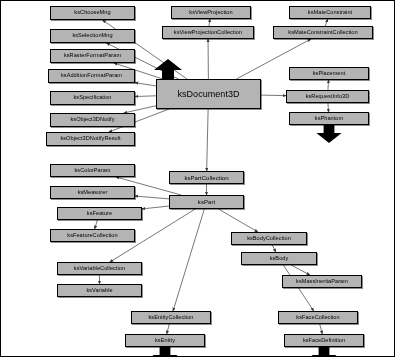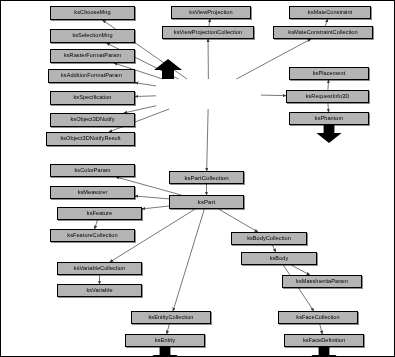--- a/index.html
+++ b/index.html
@@ -125,20 +125,23 @@
       </div>
       <div class="node" style="left: 49px; top: 90px; width: 85px; height: 14px; background: rgb(180, 180, 180); border-color: rgb(0, 0, 0);">
         <span class="node-label">ksSpecification</span>
       </div>
       <div class="node" style="left: 49px; top: 112px; width: 85px; height: 14px; background: rgb(180, 180, 180); border-color: rgb(0, 0, 0);">
         <span class="node-label">ksObject3DNotify</span>
       </div>
       <div class="node" style="left: 45px; top: 131px; width: 89px; height: 14px; background: rgb(180, 180, 180); border-color: rgb(0, 0, 0);">
         <span class="node-label">ksObject3DNotifyResult</span>
       </div>
+      <div class="node primary" style="left: 155px; top: 78px; width: 105px; height: 30px; background: rgb(180, 180, 180); border-color: rgb(0, 0, 0);">
+        <span class="node-label">ksDocument3D</span>
+      </div>
       <div class="node" style="left: 170px; top: 5px; width: 80px; height: 13px; background: rgb(180, 180, 180); border-color: rgb(0, 0, 0);">
         <span class="node-label">ksViewProjection</span>
       </div>
       <div class="node" style="left: 161px; top: 25px; width: 92px; height: 13px; background: rgb(180, 180, 180); border-color: rgb(0, 0, 0);">
         <span class="node-label">ksViewProjectionCollection</span>
       </div>
       <div class="node" style="left: 288px; top: 5px; width: 82px; height: 13px; background: rgb(180, 180, 180); border-color: rgb(0, 0, 0);">
         <span class="node-label">ksMateConstraint</span>
       </div>
       <div class="node" style="left: 272px; top: 25px; width: 100px; height: 13px; background: rgb(180, 180, 180); border-color: rgb(0, 0, 0);">

